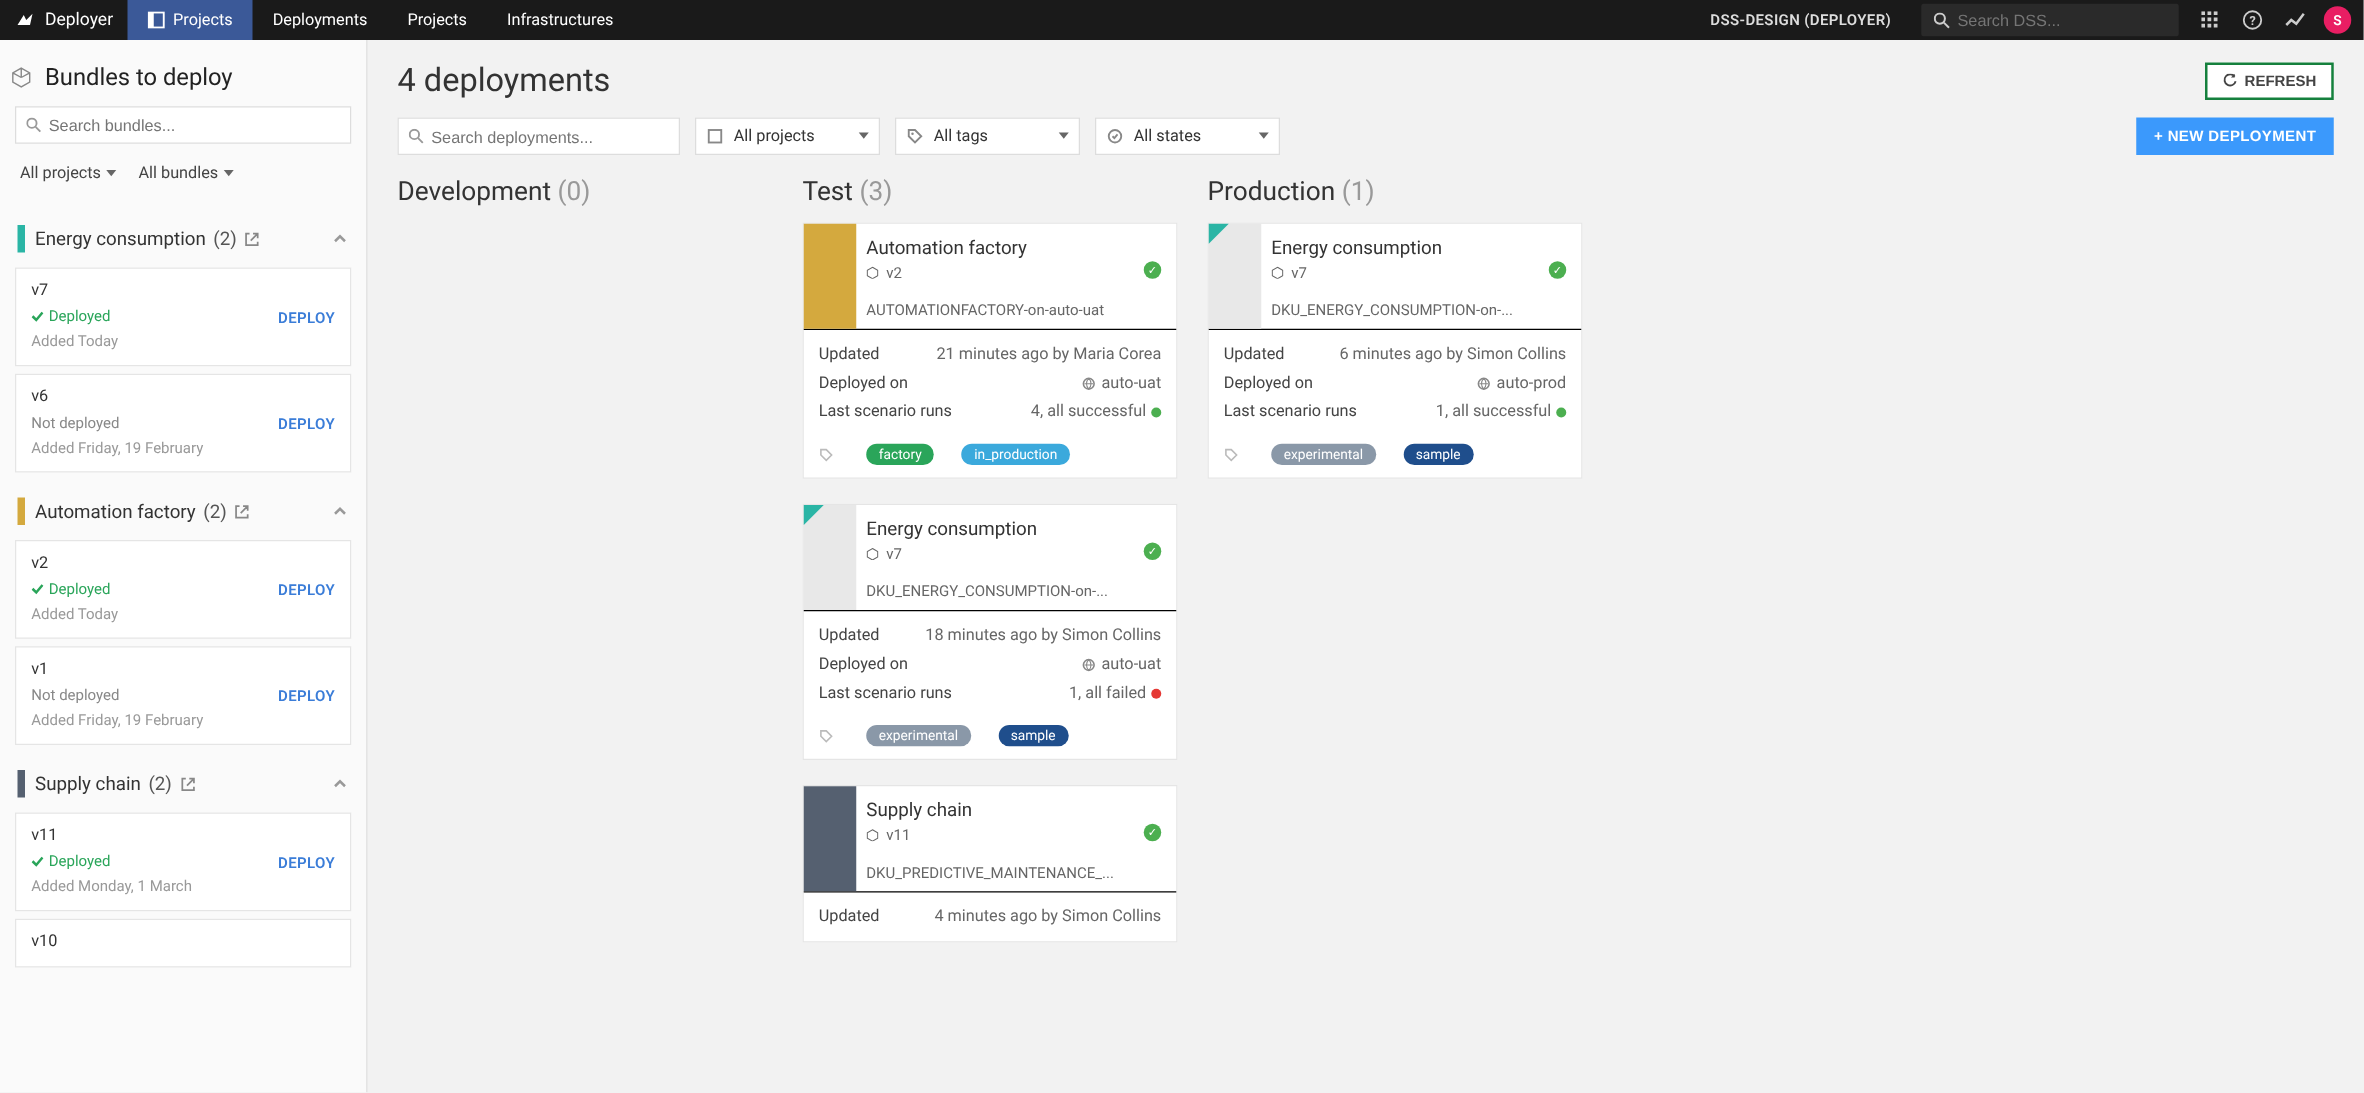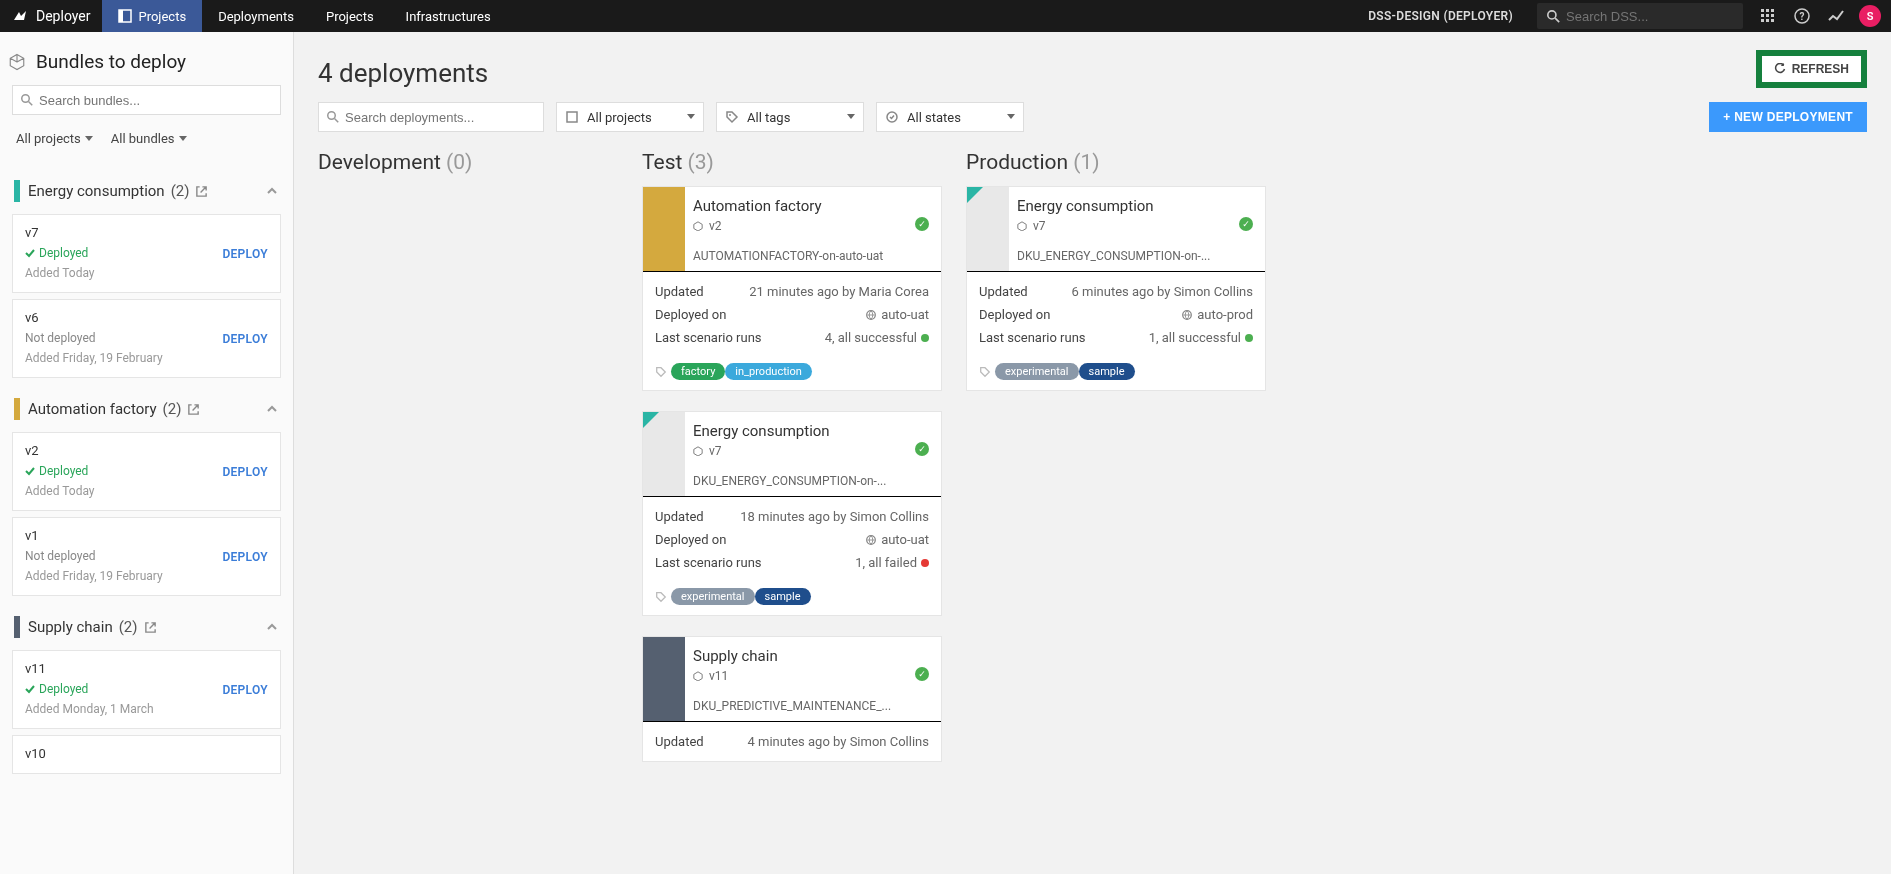--- a/index.html
+++ b/index.html
@@ -50,21 +50,21 @@
 .bundle-card .status.not { color: #888; }
 .bundle-card .added { font-size: 12px; color: #999; margin-top: 6px; }
 .bundle-card .deploy-btn { position: absolute; right: 12px; top: 50%; transform: translateY(-50%); color: #3b7dd8; font-weight: 600; font-size: 12px; letter-spacing: 0.3px; cursor: pointer; }
 
 
 .content { flex: 1; overflow-y: auto; padding: 18px 24px; position: relative; }
 .content::-webkit-scrollbar { width: 14px; }
 .content::-webkit-scrollbar-thumb { background: #bbb; }
 .content-header { display: flex; align-items: flex-end; margin-bottom: 14px; }
 .content-header h1 { font-size: 26px; font-weight: 400; flex: 1; }
-.refresh-btn { background: #fff; border: 6px solid #15803d; padding: 6px 12px; font-size: 12px; font-weight: 600; color: #444; cursor: pointer; display: flex; align-items: center; gap: 6px; }
+.refresh-btn { background: #fff; border: 2px solid #15803d; padding: 6px 12px; font-size: 12px; font-weight: 600; color: #444; cursor: pointer; display: flex; align-items: center; gap: 6px; }
 
 .filters-row { display: flex; gap: 12px; align-items: center; margin-bottom: 18px; }
 .filter-box { background: #fff; border: 1px solid #ddd; height: 30px; display: flex; align-items: center; padding: 0 8px; font-size: 13px; }
 .filter-search { width: 226px; }
 .filter-search input { border: none; outline: none; flex: 1; margin-left: 6px; font-size: 13px; }
 .filter-dd { width: 148px; cursor: pointer; gap: 8px; }
 .filter-dd .val { flex: 1; color: #333; }
 .filter-dd .pre-icon { color: #888; width: 14px; }
 .new-deploy-btn { margin-left: auto; background: #3b99fc; color: #fff; border: none; padding: 8px 14px; font-size: 12px; font-weight: 600; cursor: pointer; letter-spacing: 0.3px; }
 
@@ -80,21 +80,21 @@
 .deploy-card .head { flex: 1; padding: 10px 12px 8px 8px; position: relative; }
 .deploy-card .title { font-size: 15px; color: #333; }
 .deploy-card .ver-row { display: flex; align-items: center; gap: 6px; margin-top: 4px; font-size: 12px; color: #666; }
 .deploy-card .key { font-size: 12px; color: #666; margin-top: 16px; }
 .deploy-card .status-dot { position: absolute; right: 12px; top: 30px; width: 14px; height: 14px; border-radius: 50%; background: #4caf50; display: flex; align-items: center; justify-content: center; }
 .deploy-card .status-dot::after { content: "✓"; color: #fff; font-size: 9px; }
 .deploy-card .body { border-top: 1px solid #000000; padding: 8px 12px; }
 .deploy-card .row { display: flex; justify-content: space-between; font-size: 13px; padding: 4px 0; }
 .deploy-card .row .lbl { color: #444; }
 .deploy-card .row .val { color: #666; display: flex; align-items: center; gap: 4px; }
-.deploy-card .tags { padding: 6px 12px 10px; display: flex; gap: 0; align-items: center; }
+.deploy-card .tags { padding: 6px 12px 10px; display: flex; gap: 22px; align-items: center; }
 .deploy-card .tags .tag-icon { color: #bbb; margin-right: 4px; }
 .tag { font-size: 11px; padding: 2px 10px; border-radius: 10px; color: #fff; }
 .dot-green { width: 8px; height: 8px; border-radius: 50%; background: #4caf50; display: inline-block; }
 .dot-red { width: 8px; height: 8px; border-radius: 50%; background: #e53935; display: inline-block; }
 .server-icon { color: #888; width: 12px; }
 
 .caret { border: 4px solid transparent; border-top: 5px solid #666; width: 0; height: 0; margin-top: 3px; }
 
 svg { flex-shrink: 0; }
 </style>

